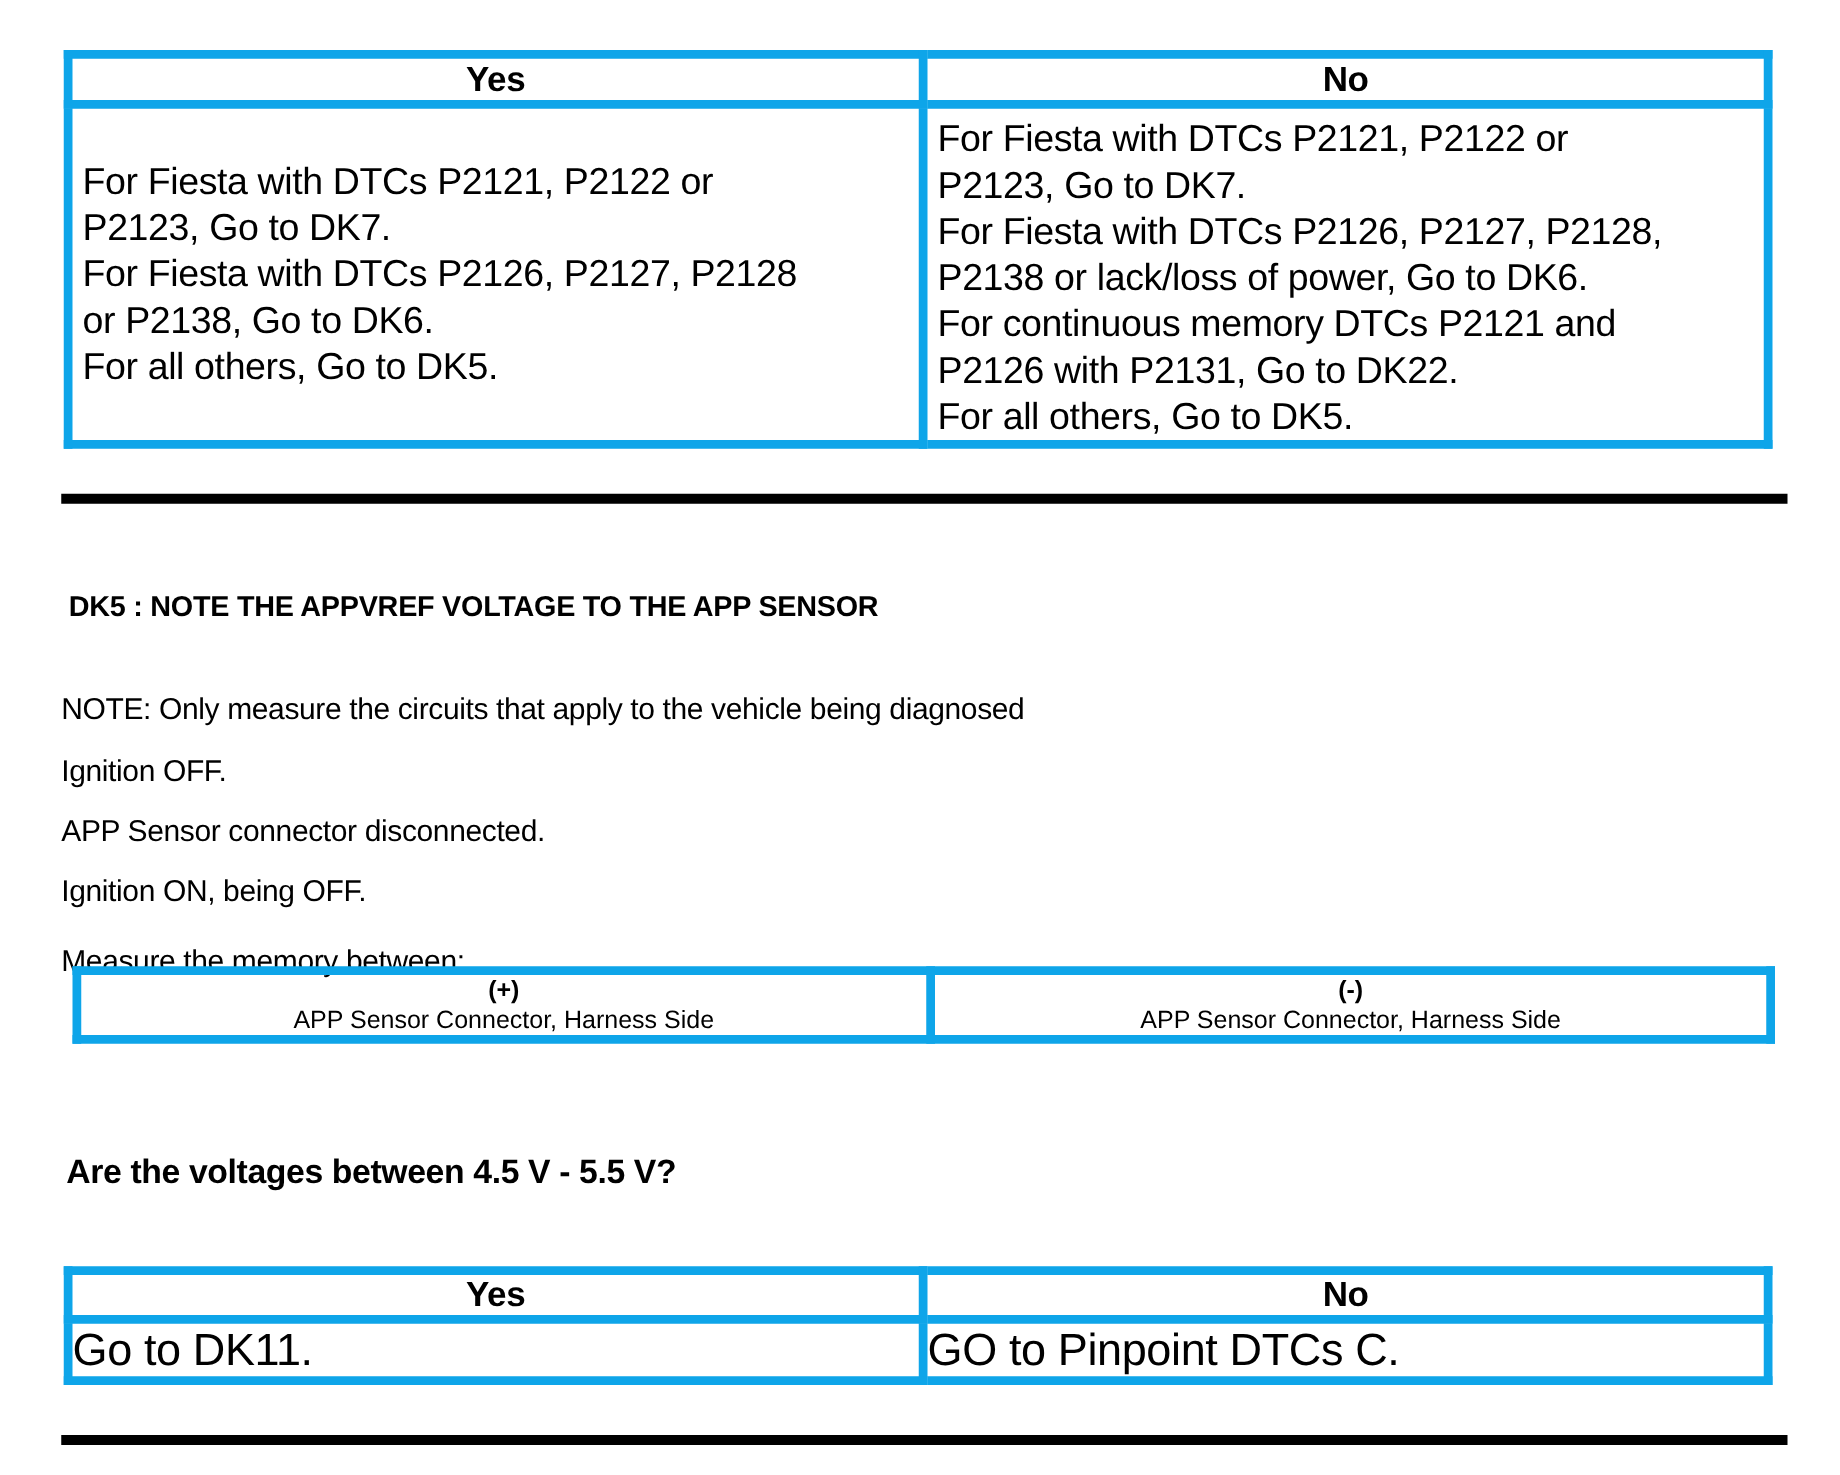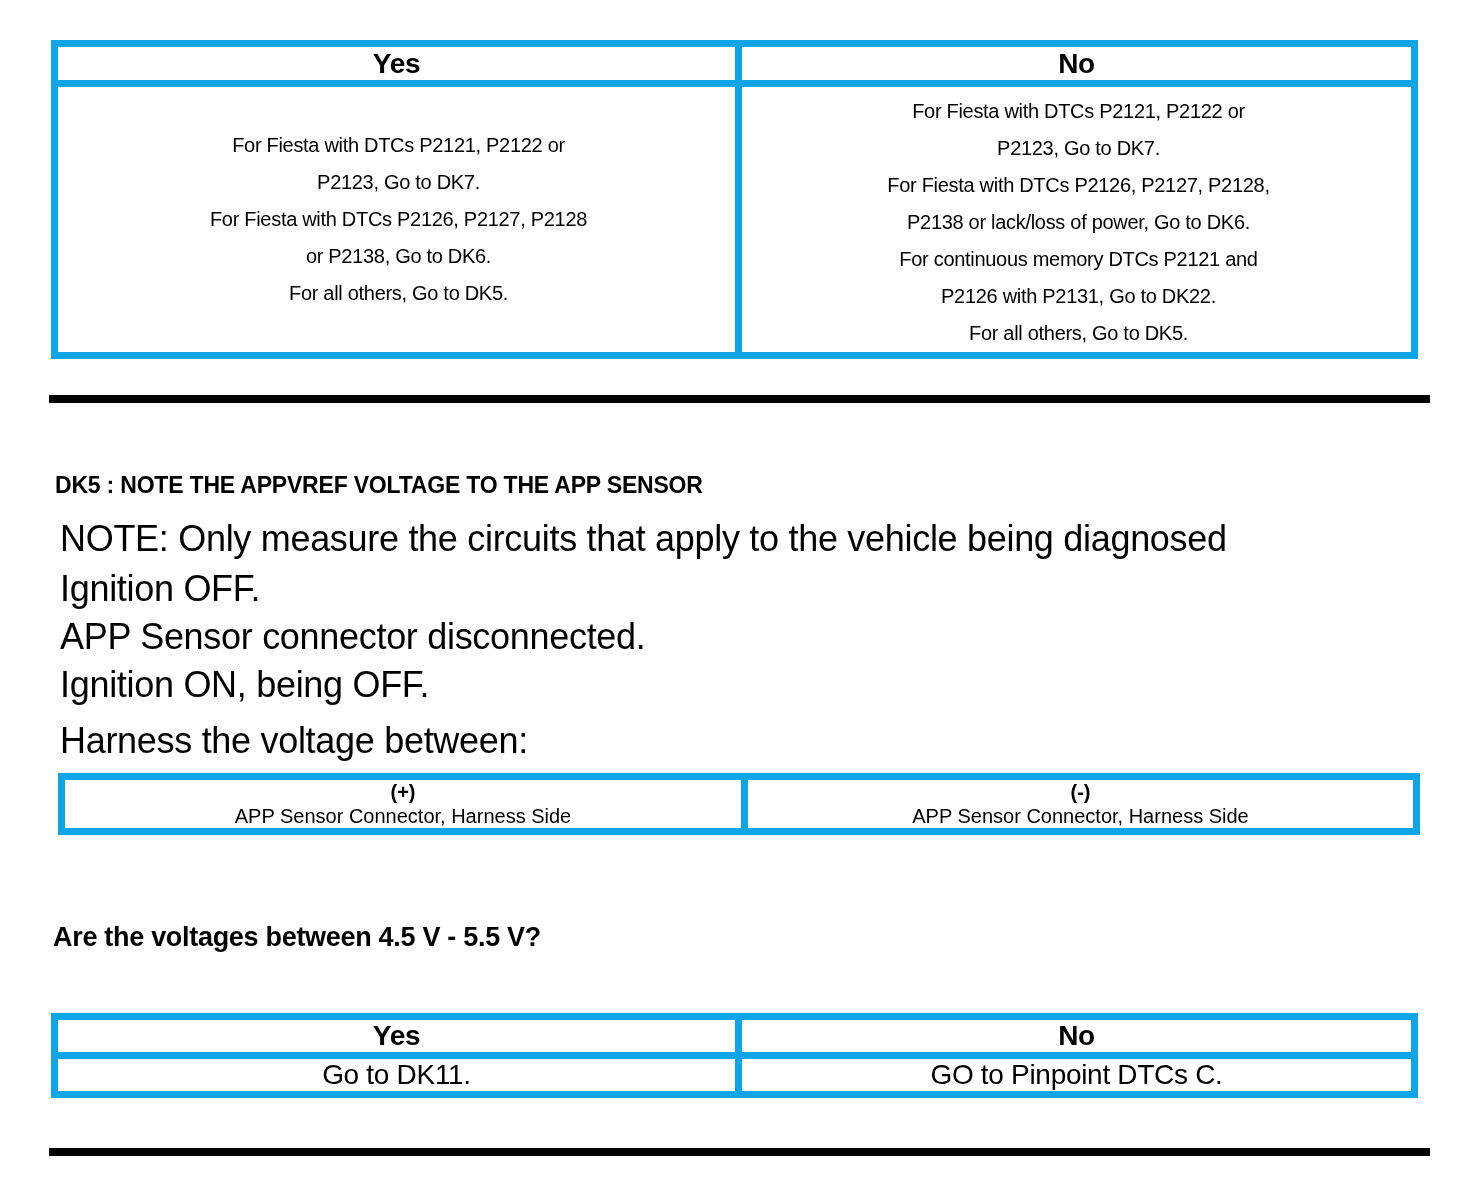--- a/index.html
+++ b/index.html
@@ -32,44 +32,44 @@
   #top-table th {
     height: 40px;
     font-size: 28px;
     font-weight: bold;
     text-align: center;
     vertical-align: middle;
     letter-spacing: -0.3px;
   }
   #top-table td {
     height: 268px;
-    font-size: 20px;
+    font-size: 30px;
     line-height: 37px;
     letter-spacing: -0.3px;
     white-space: pre-line;
-    text-align: center;
   }
   #top-table td.cell-yes { vertical-align: middle; padding: 0 4px 0 8px; }
   #top-table td.cell-no  { vertical-align: top;    padding: 6px 4px 0 8px; }
 
   
   .thick-rule { background: #000; height: 8px; width: 1381px; left: 49px; }
   #rule-top    { top: 395px; }
   #rule-bottom { top: 1148px; }
 
   
   #section-heading {
     left: 55px; top: 472px;
     font-size: 23px; font-weight: bold;
     letter-spacing: -0.2px;
   }
   .body-line {
-    left: 60px;
-    font-size: 36px;
+    left: 49px;
+    font-size: 24px;
     letter-spacing: -0.3px;
+    margin-top: 36px;
   }
   #note-line   { top: 518px; }
   #step-1      { top: 568px; }
   #step-2      { top: 616px; }
   #step-3      { top: 664px; }
   #measure-line{ top: 720px; }
 
   
   #measurement-table { left: 58px; top: 773px; width: 1362px; }
   #measurement-table th {
@@ -100,22 +100,21 @@
   #result-table th {
     height: 37px;
     font-size: 28px;
     font-weight: bold;
     text-align: center;
     vertical-align: middle;
     letter-spacing: -0.3px;
   }
   #result-table td {
     height: 34px;
-    font-size: 28px;
-    text-align: center;
+    font-size: 36px;
     vertical-align: middle;
     letter-spacing: -0.3px;
   }
 </style>
 </head>
 <body>
 
 <table class="doc-table abs" id="top-table">
   <colgroup>
       <col style="width:684px">
@@ -143,21 +142,21 @@
 </tbody>
   </table>
 
 <div class="abs thick-rule" id="rule-top"></div>
 
 <div class="abs" id="section-heading">DK5 : NOTE THE APPVREF VOLTAGE TO THE APP SENSOR</div>
 <div class="abs body-line" id="note-line">NOTE: Only measure the circuits that apply to the vehicle being diagnosed</div>
 <div class="abs body-line" id="step-1">Ignition OFF.</div>
 <div class="abs body-line" id="step-2">APP Sensor connector disconnected.</div>
 <div class="abs body-line" id="step-3">Ignition ON, being OFF.</div>
-<div class="abs body-line" id="measure-line">Harness the voltage between:</div>
+<div class="abs body-line" id="measure-line">Measure the memory between:</div>
 
 <table class="doc-table abs" id="measurement-table">
   <colgroup>
       <col style="width:683px">
       <col>
     </colgroup>
   <tbody>
       <tr>
     <th>
       <span class="sign">(+)</span><br>

